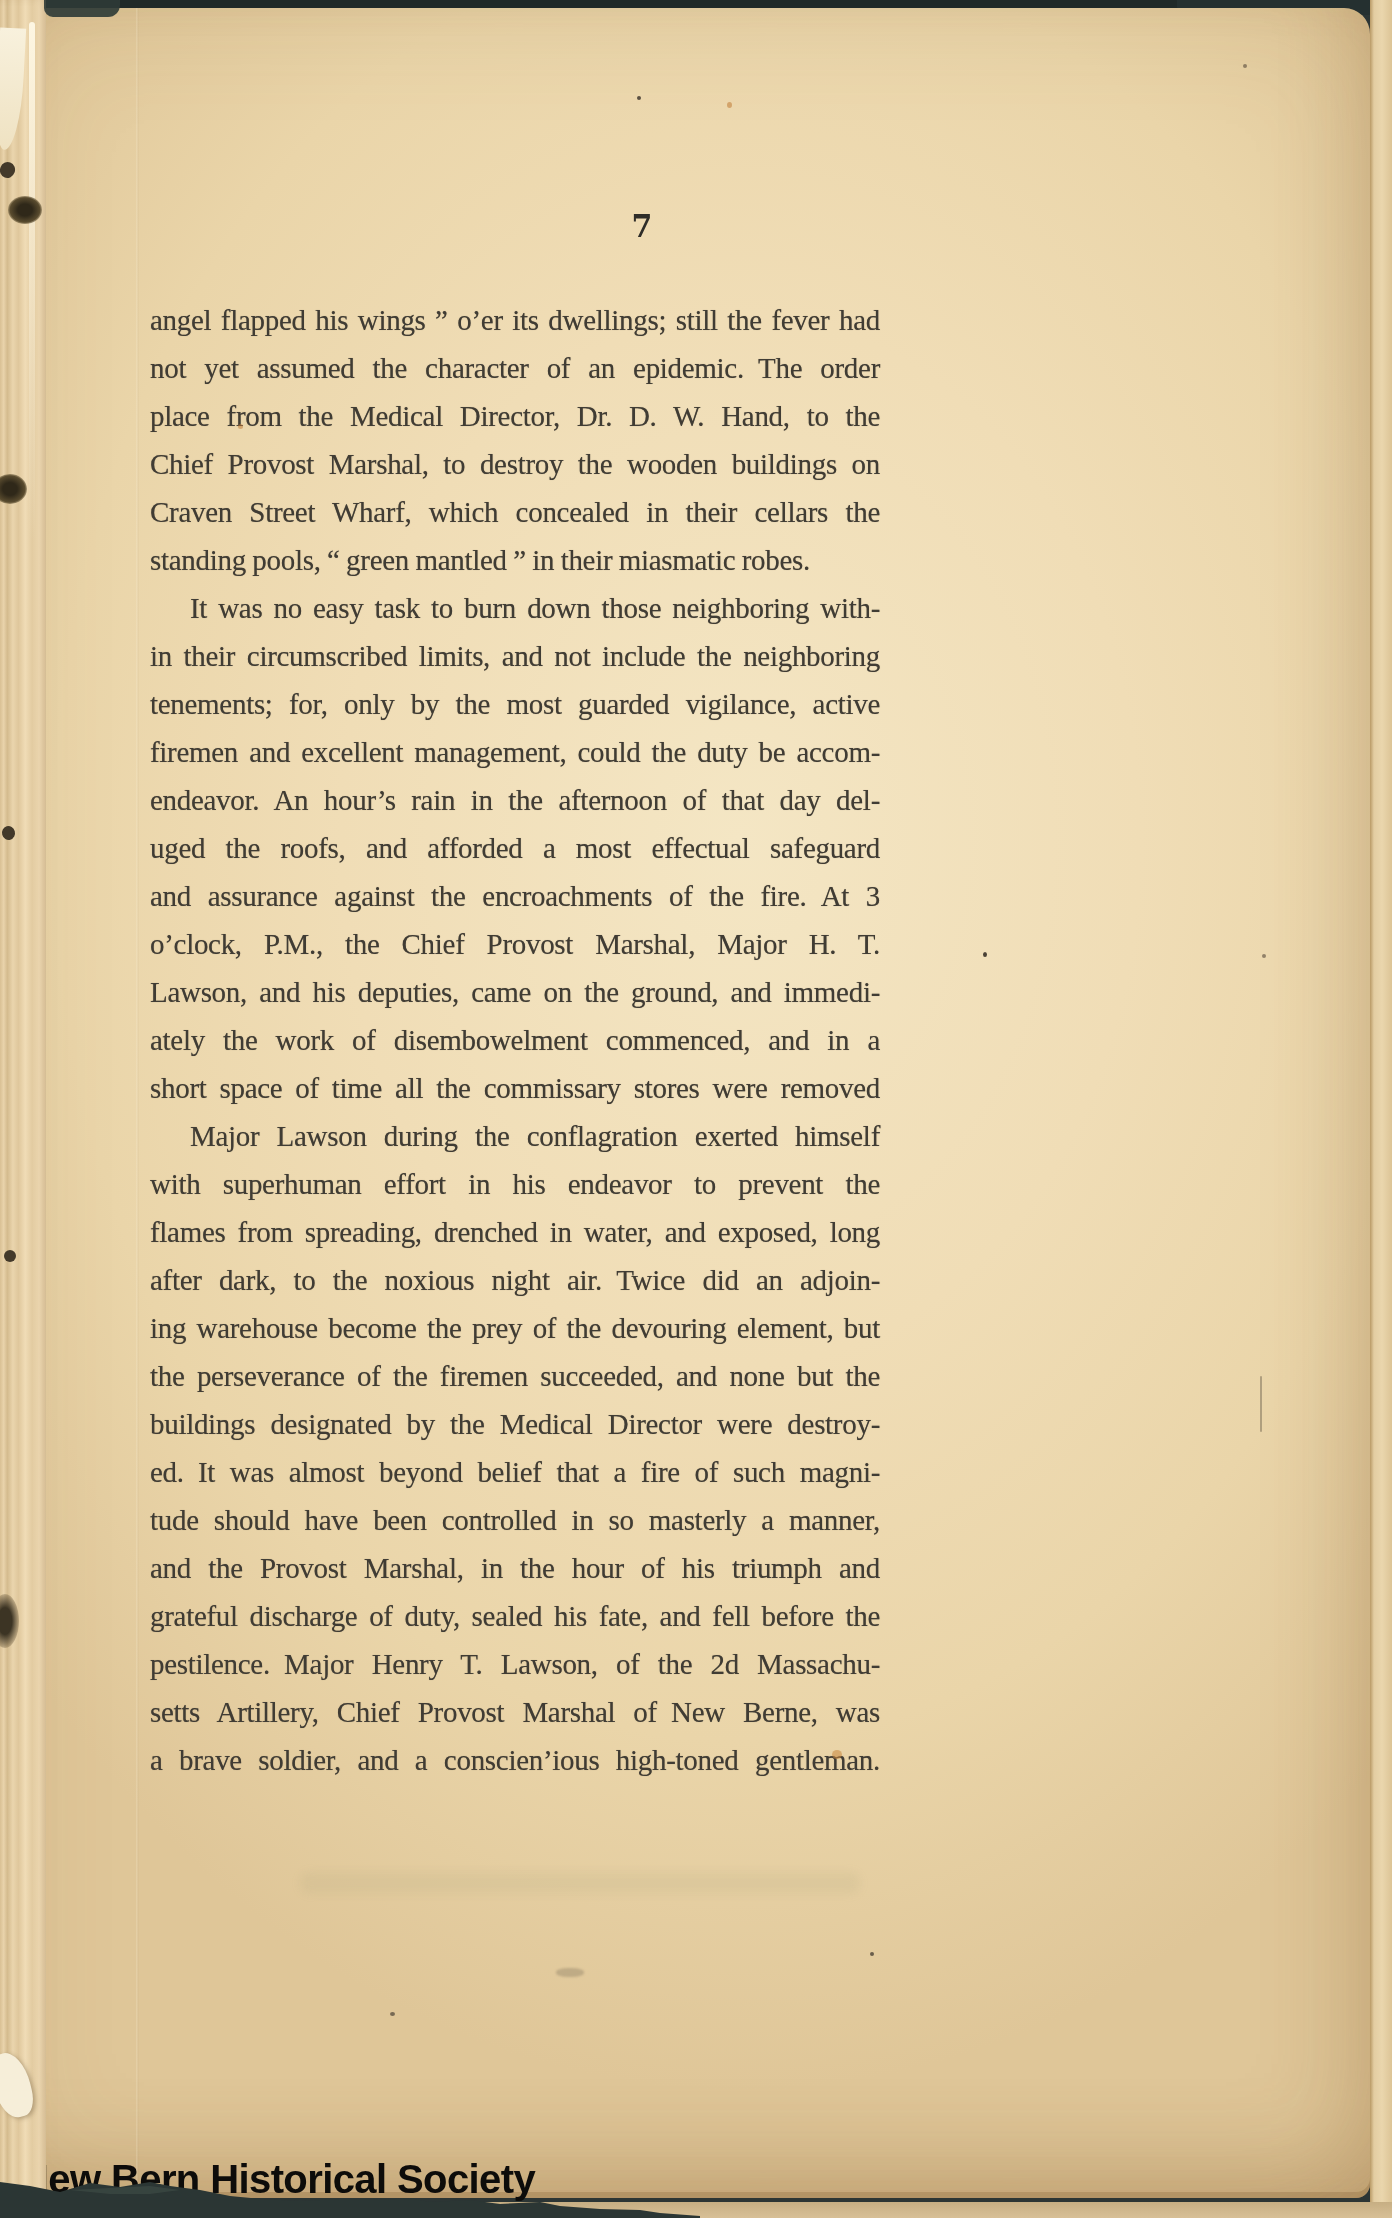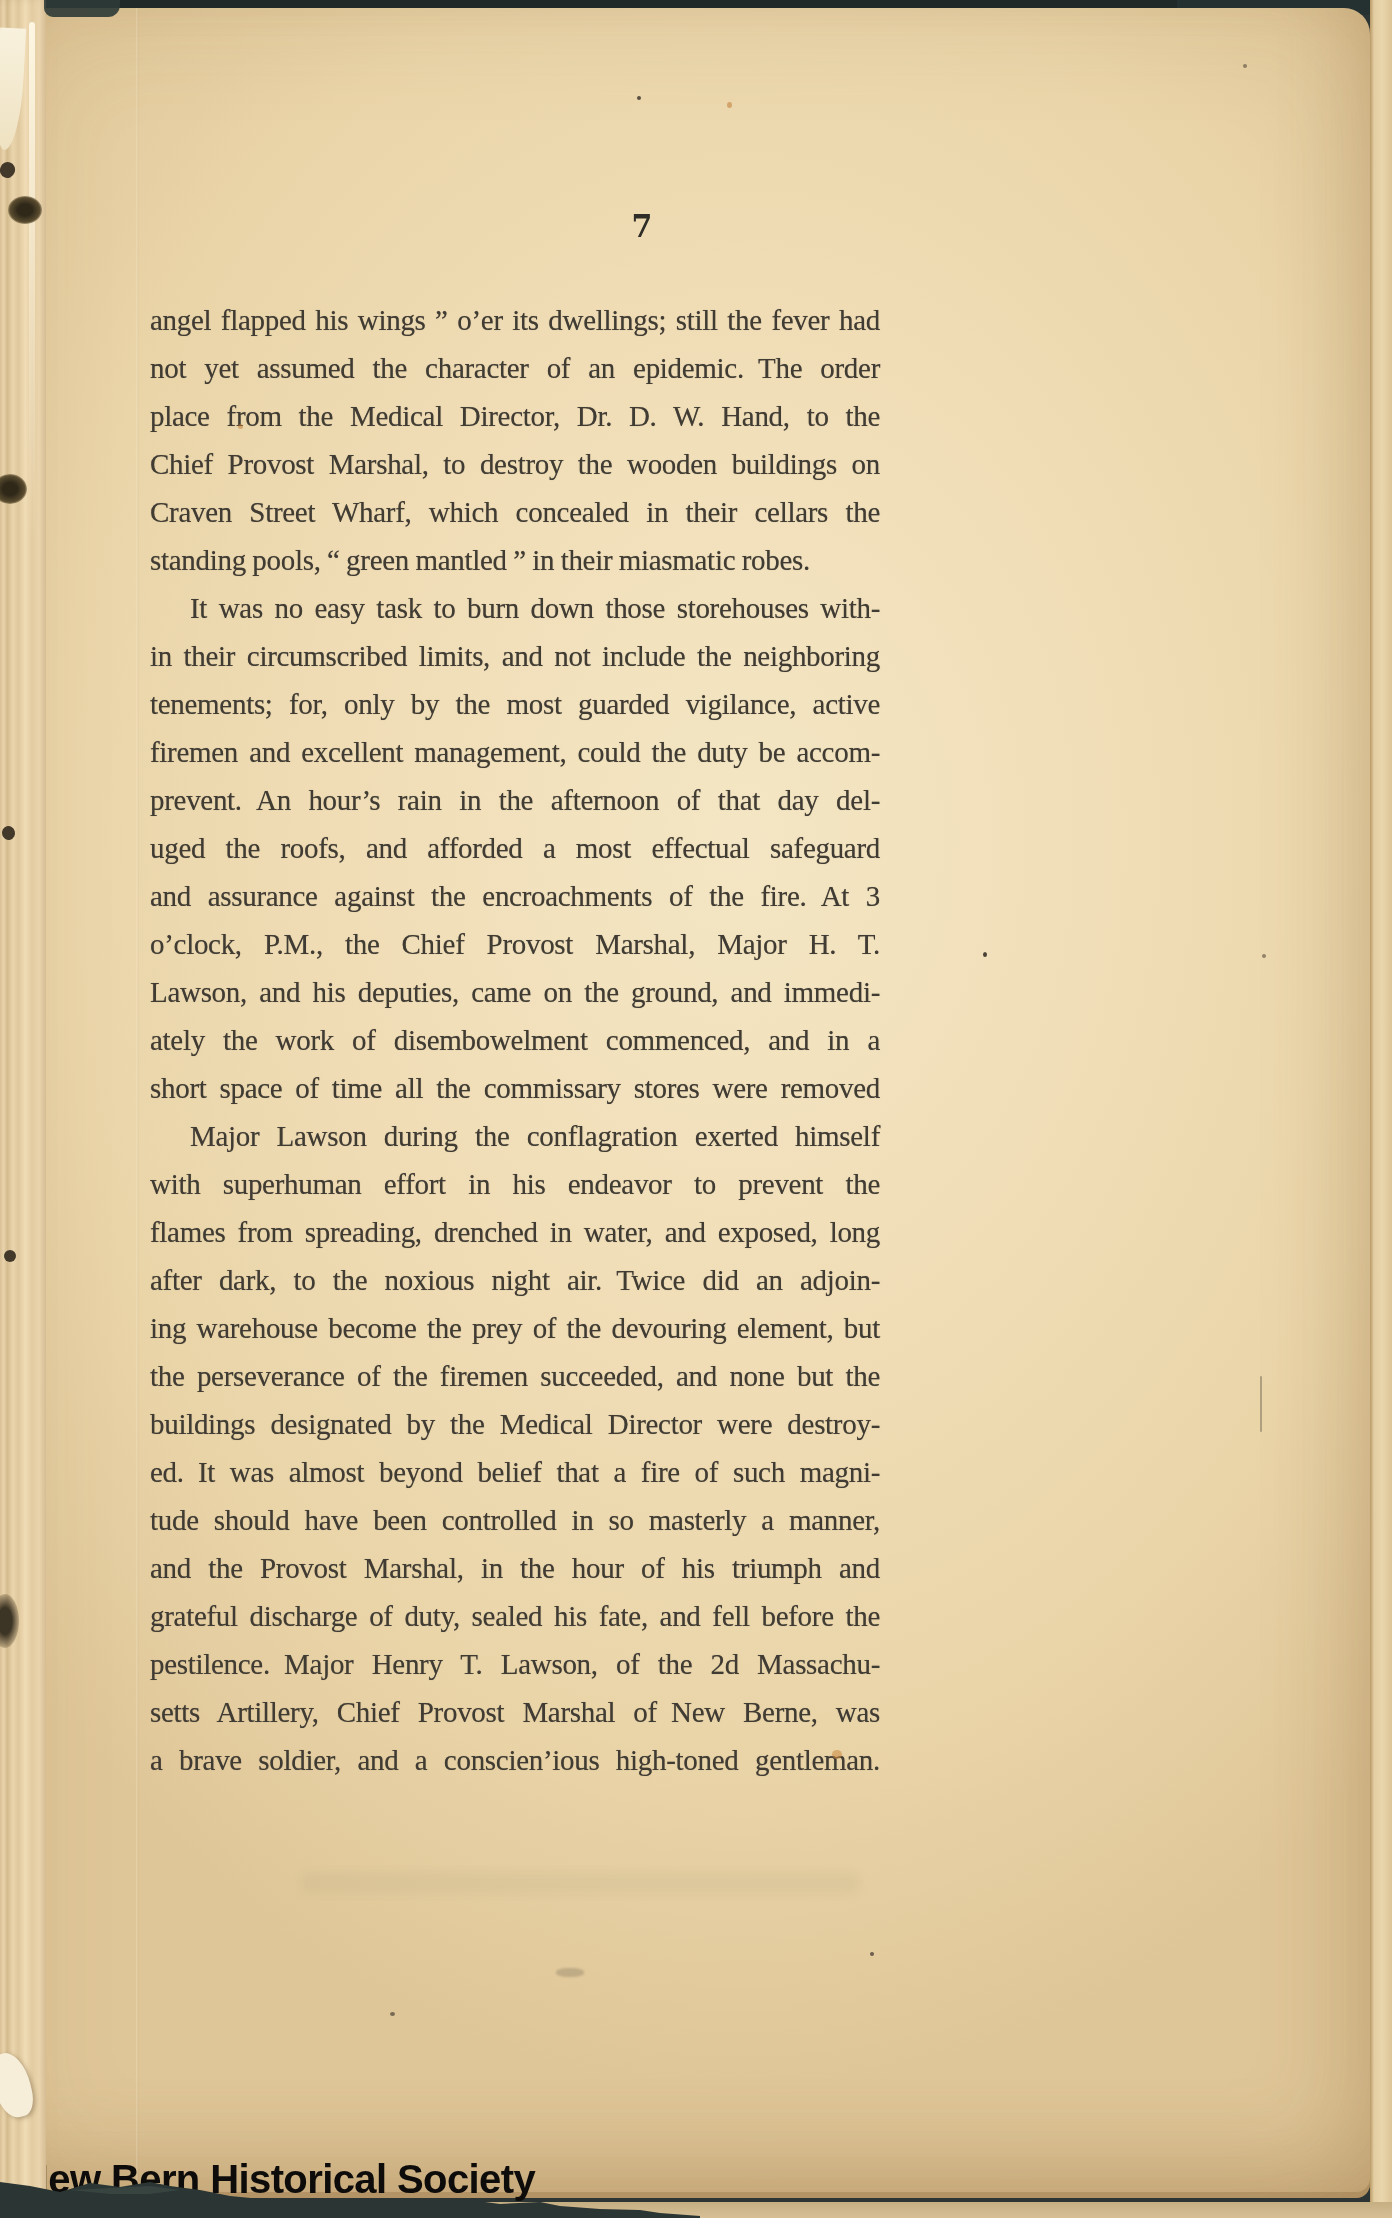--- a/index.html
+++ b/index.html
@@ -77,25 +77,25 @@
 
     <div class="pagenum">7</div>
 
     <div class="textblock">
         <div class="line"><span>angel flapped his wings ” o’er its dwellings; still the fever had</span></div>
         <div class="line"><span>not yet assumed the character of an epidemic. The order</span></div>
         <div class="line"><span>place from the Medical Director, </span><span class="it">Dr. D. W. Hand,</span><span> to the</span></div>
         <div class="line"><span class="it">Chief Provost Marshal,</span><span> to destroy the wooden buildings on</span></div>
         <div class="line"><span>Craven Street Wharf, which concealed in their cellars </span><span class="it">the</span></div>
         <div class="line last"><span>standing pools, “ green mantled ” in their miasmatic robes.</span></div>
-        <div class="line indent"><span>It was no easy task to burn down those storehouses with-</span></div>
+        <div class="line indent"><span>It was no easy task to burn down those neighboring with-</span></div>
         <div class="line"><span>in their circumscribed limits, and not include the neighboring</span></div>
         <div class="line"><span>tenements; for, only by the most guarded vigilance, active</span></div>
         <div class="line"><span>firemen and excellent management, could the duty be accom-</span></div>
-        <div class="line"><span>prevent. An hour’s rain in the afternoon of that day del-</span></div>
+        <div class="line"><span>endeavor. An hour’s rain in the afternoon of that day del-</span></div>
         <div class="line"><span>uged the roofs, and afforded a most effectual safeguard</span></div>
         <div class="line"><span>and assurance against the encroachments of the fire. At 3</span></div>
         <div class="line"><span>o’clock, P.M., the </span><span class="it">Chief Provost Marshal, Major H. T.</span></div>
         <div class="line"><span class="it">Lawson,</span><span> and his deputies, came on the ground, and immedi-</span></div>
         <div class="line"><span>ately the work of disembowelment commenced, and in a</span></div>
         <div class="line"><span>short space of time all the commissary stores were removed</span></div>
         <div class="line indent"><span>Major Lawson during the conflagration exerted himself</span></div>
         <div class="line"><span>with superhuman effort in his endeavor to prevent the</span></div>
         <div class="line"><span>flames from spreading, drenched in water, and exposed, long</span></div>
         <div class="line"><span>after dark, to the noxious night air. Twice did an adjoin-</span></div>

